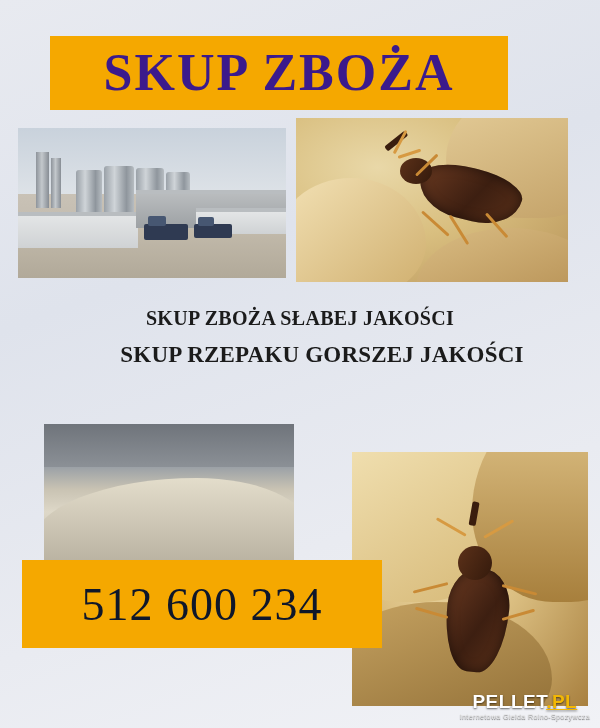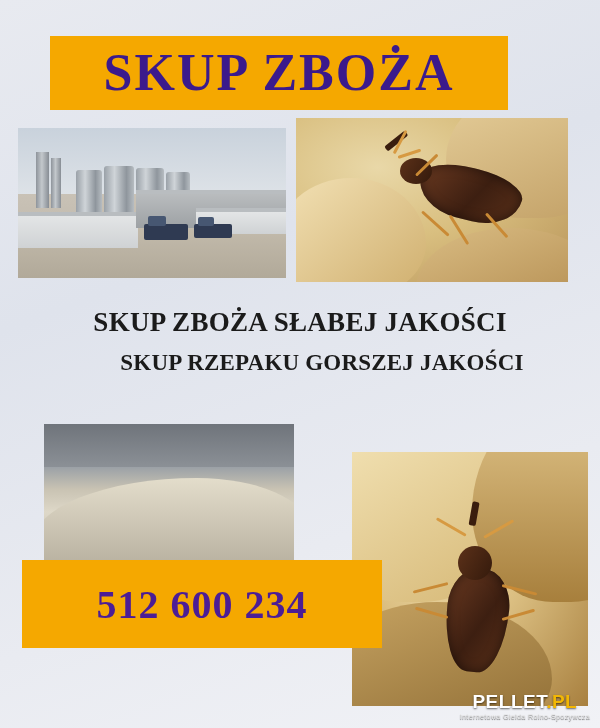--- a/index.html
+++ b/index.html
@@ -152,21 +152,21 @@
     text-align: center;
     color: #1b1b1b;
   }
   .line1 {
     font-size: 27px;
     font-weight: bold;
     letter-spacing: .3px;
     line-height: 1.18;
   }
   .line2 {
-    font-size: 27px;
+    font-size: 20px;
     font-weight: bold;
     letter-spacing: .3px;
     line-height: 1.18;
     margin-top: 9px;
   }
   .line3 {
     font-size: 23px;
     font-weight: bold;
     letter-spacing: .2px;
     line-height: 1.18;
@@ -180,23 +180,23 @@
     left: 22px;
     top: 560px;
     width: 360px;
     height: 88px;
     background: #f5a800;
     display: flex;
     align-items: center;
     justify-content: center;
   }
   .phone-banner .phone-text {
-    color: #4c1d95;
-    font-size: 40px;
-    font-weight: bold;
+    color: #0f172a;
+    font-size: 46px;
+    font-weight: normal;
     letter-spacing: 1px;
     white-space: nowrap;
   }
 
   
   .watermark {
     position: absolute;
     right: 10px;
     bottom: 8px;
     text-align: center;
@@ -204,21 +204,21 @@
     z-index: 20;
   }
   .wm-main {
     font-family: "Liberation Sans", sans-serif;
     font-size: 19px;
     font-weight: bold;
     color: #ffffff;
     text-shadow: 0 1px 2px rgba(0,0,0,.6);
     letter-spacing: .5px;
   }
-  .wm-main .dot { color: #f2b705; }
+  .wm-main .dot { color: #f2b705; text-decoration: underline; }
   .wm-sub {
     font-family: "Liberation Sans", sans-serif;
     font-size: 7px;
     color: #e8e8e8;
     letter-spacing: .4px;
     margin-top: 2px;
     text-shadow: 0 1px 1px rgba(0,0,0,.6);
   }
 </style>
 </head>

